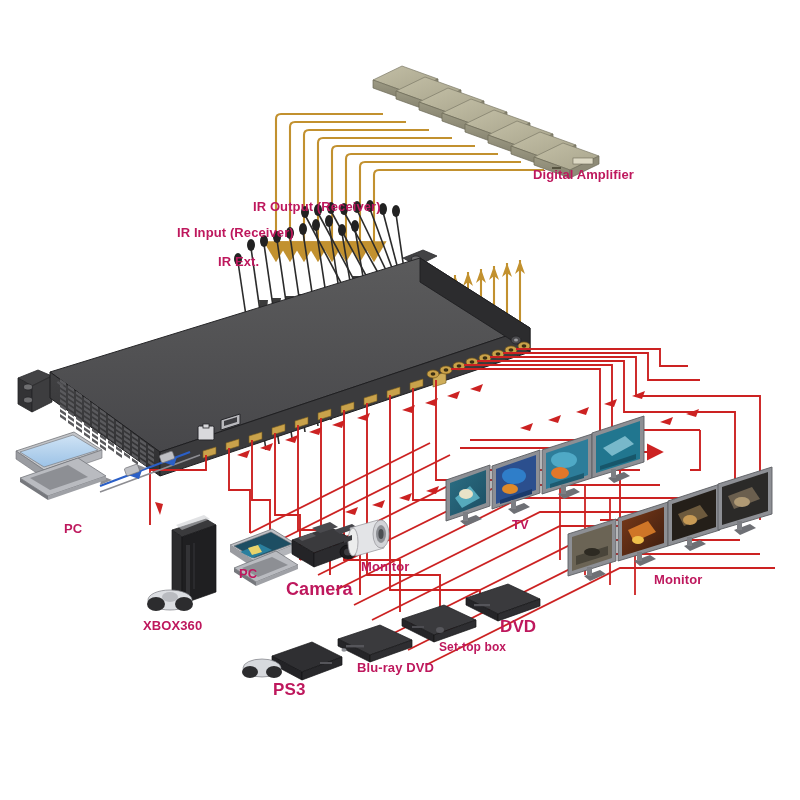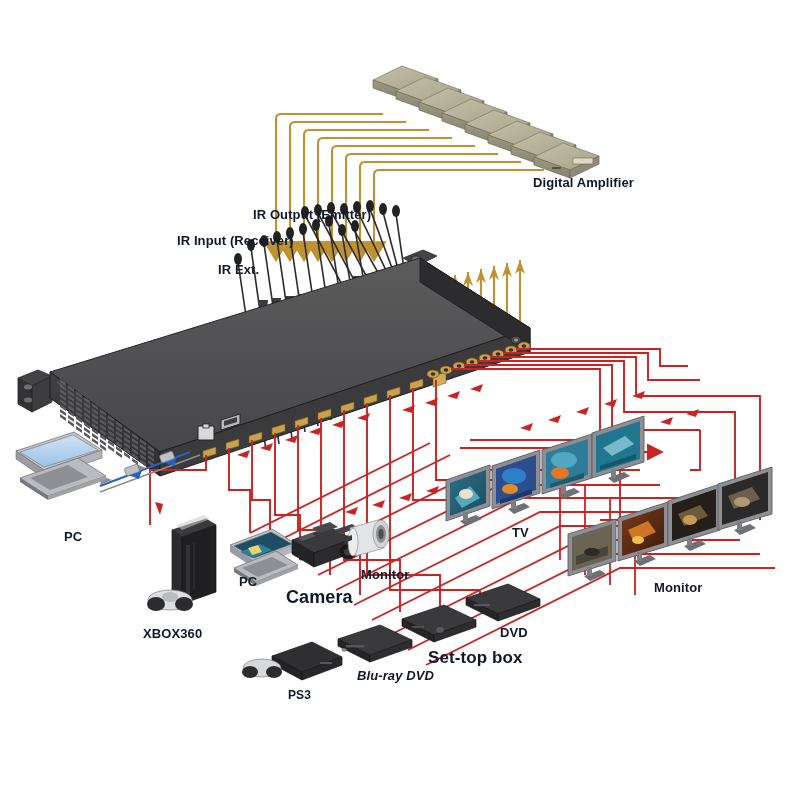--- a/index.html
+++ b/index.html
@@ -8,25 +8,24 @@
     width:800px;height:800px;overflow:hidden;
     font-family:"Liberation Sans", sans-serif;
     position:relative;
   }
   #stage{position:absolute;left:0;top:0;width:800px;height:800px;background:#fff;}
   svg#scene{position:absolute;left:0;top:0;width:800px;height:800px;}
   .lbl{
     position:absolute;
     font-family:"Liberation Sans", sans-serif;
     font-weight:bold;
-    color:#0f172a;
+    color:#be185d;
     white-space:nowrap;
     letter-spacing:0.1px;
     line-height:1;
-    margin-top:8px;
   }
 </style>
 </head>
 <body>
 
 <div id="stage">
 
   <svg id="scene" viewBox="0 0 800 800">
     <defs>
       <linearGradient id="gTop" x1="0" y1="0" x2="0" y2="1">
@@ -664,29 +663,29 @@
         <polygon points="722,487 768,472 768,511 722,525" fill="#2b2a28"></polygon>
         <polygon points="728,496 752,487 760,499 734,509" fill="#6b5f4e"></polygon>
         <ellipse cx="742" cy="502" rx="8" ry="5" fill="#b09a74"></ellipse>
         <polygon points="734,530 750,524 756,528 740,535" fill="#6e7075"></polygon>
         <rect x="737" y="521" width="5" height="9" fill="#7d7f84"></rect>
       </g>
     </g>
 
   </svg>
 
-  <div class="lbl" style="left:253px;top:200px;font-size:13px;">IR Output (Emitter)</div>
+  <div class="lbl" style="left:253px;top:200px;font-size:13px;">IR Output (Receiver)</div>
   <div class="lbl" style="left:177px;top:226px;font-size:13px;text-align:right;">IR Input (Receiver)</div>
   <div class="lbl" style="left:204px;top:255px;font-size:13px;padding-left:14px;">IR Ext.</div>
   <div class="lbl" style="left:533px;top:168px;font-size:13px;">Digital Amplifier</div>
   <div class="lbl" style="left:64px;top:522px;font-size:13px;">PC</div>
   <div class="lbl" style="left:143px;top:619px;font-size:13px;">XBOX360</div>
   <div class="lbl" style="left:239px;top:567px;font-size:13px;">PC</div>
   <div class="lbl" style="left:286px;top:580px;font-size:18px;">Camera</div>
   <div class="lbl" style="left:361px;top:560px;font-size:13px;">Monitor</div>
-  <div class="lbl" style="left:288px;top:681px;font-size:12px;">PS3</div>
-  <div class="lbl" style="left:357px;top:661px;font-size:13px;font-style:italic;">Blu-ray DVD</div>
-  <div class="lbl" style="left:428px;top:641px;font-size:17px;">Set-top box</div>
-  <div class="lbl" style="left:500px;top:618px;font-size:13px;">DVD</div>
+  <div class="lbl" style="left:273px;top:681px;font-size:17px;">PS3</div>
+  <div class="lbl" style="left:357px;top:661px;font-size:13px;">Blu-ray DVD</div>
+  <div class="lbl" style="left:439px;top:641px;font-size:12px;">Set-top box</div>
+  <div class="lbl" style="left:500px;top:618px;font-size:17px;">DVD</div>
   <div class="lbl" style="left:512px;top:518px;font-size:13px;">TV</div>
   <div class="lbl" style="left:654px;top:573px;font-size:13px;">Monitor</div>
 
 </div>
 
 </body></html>

